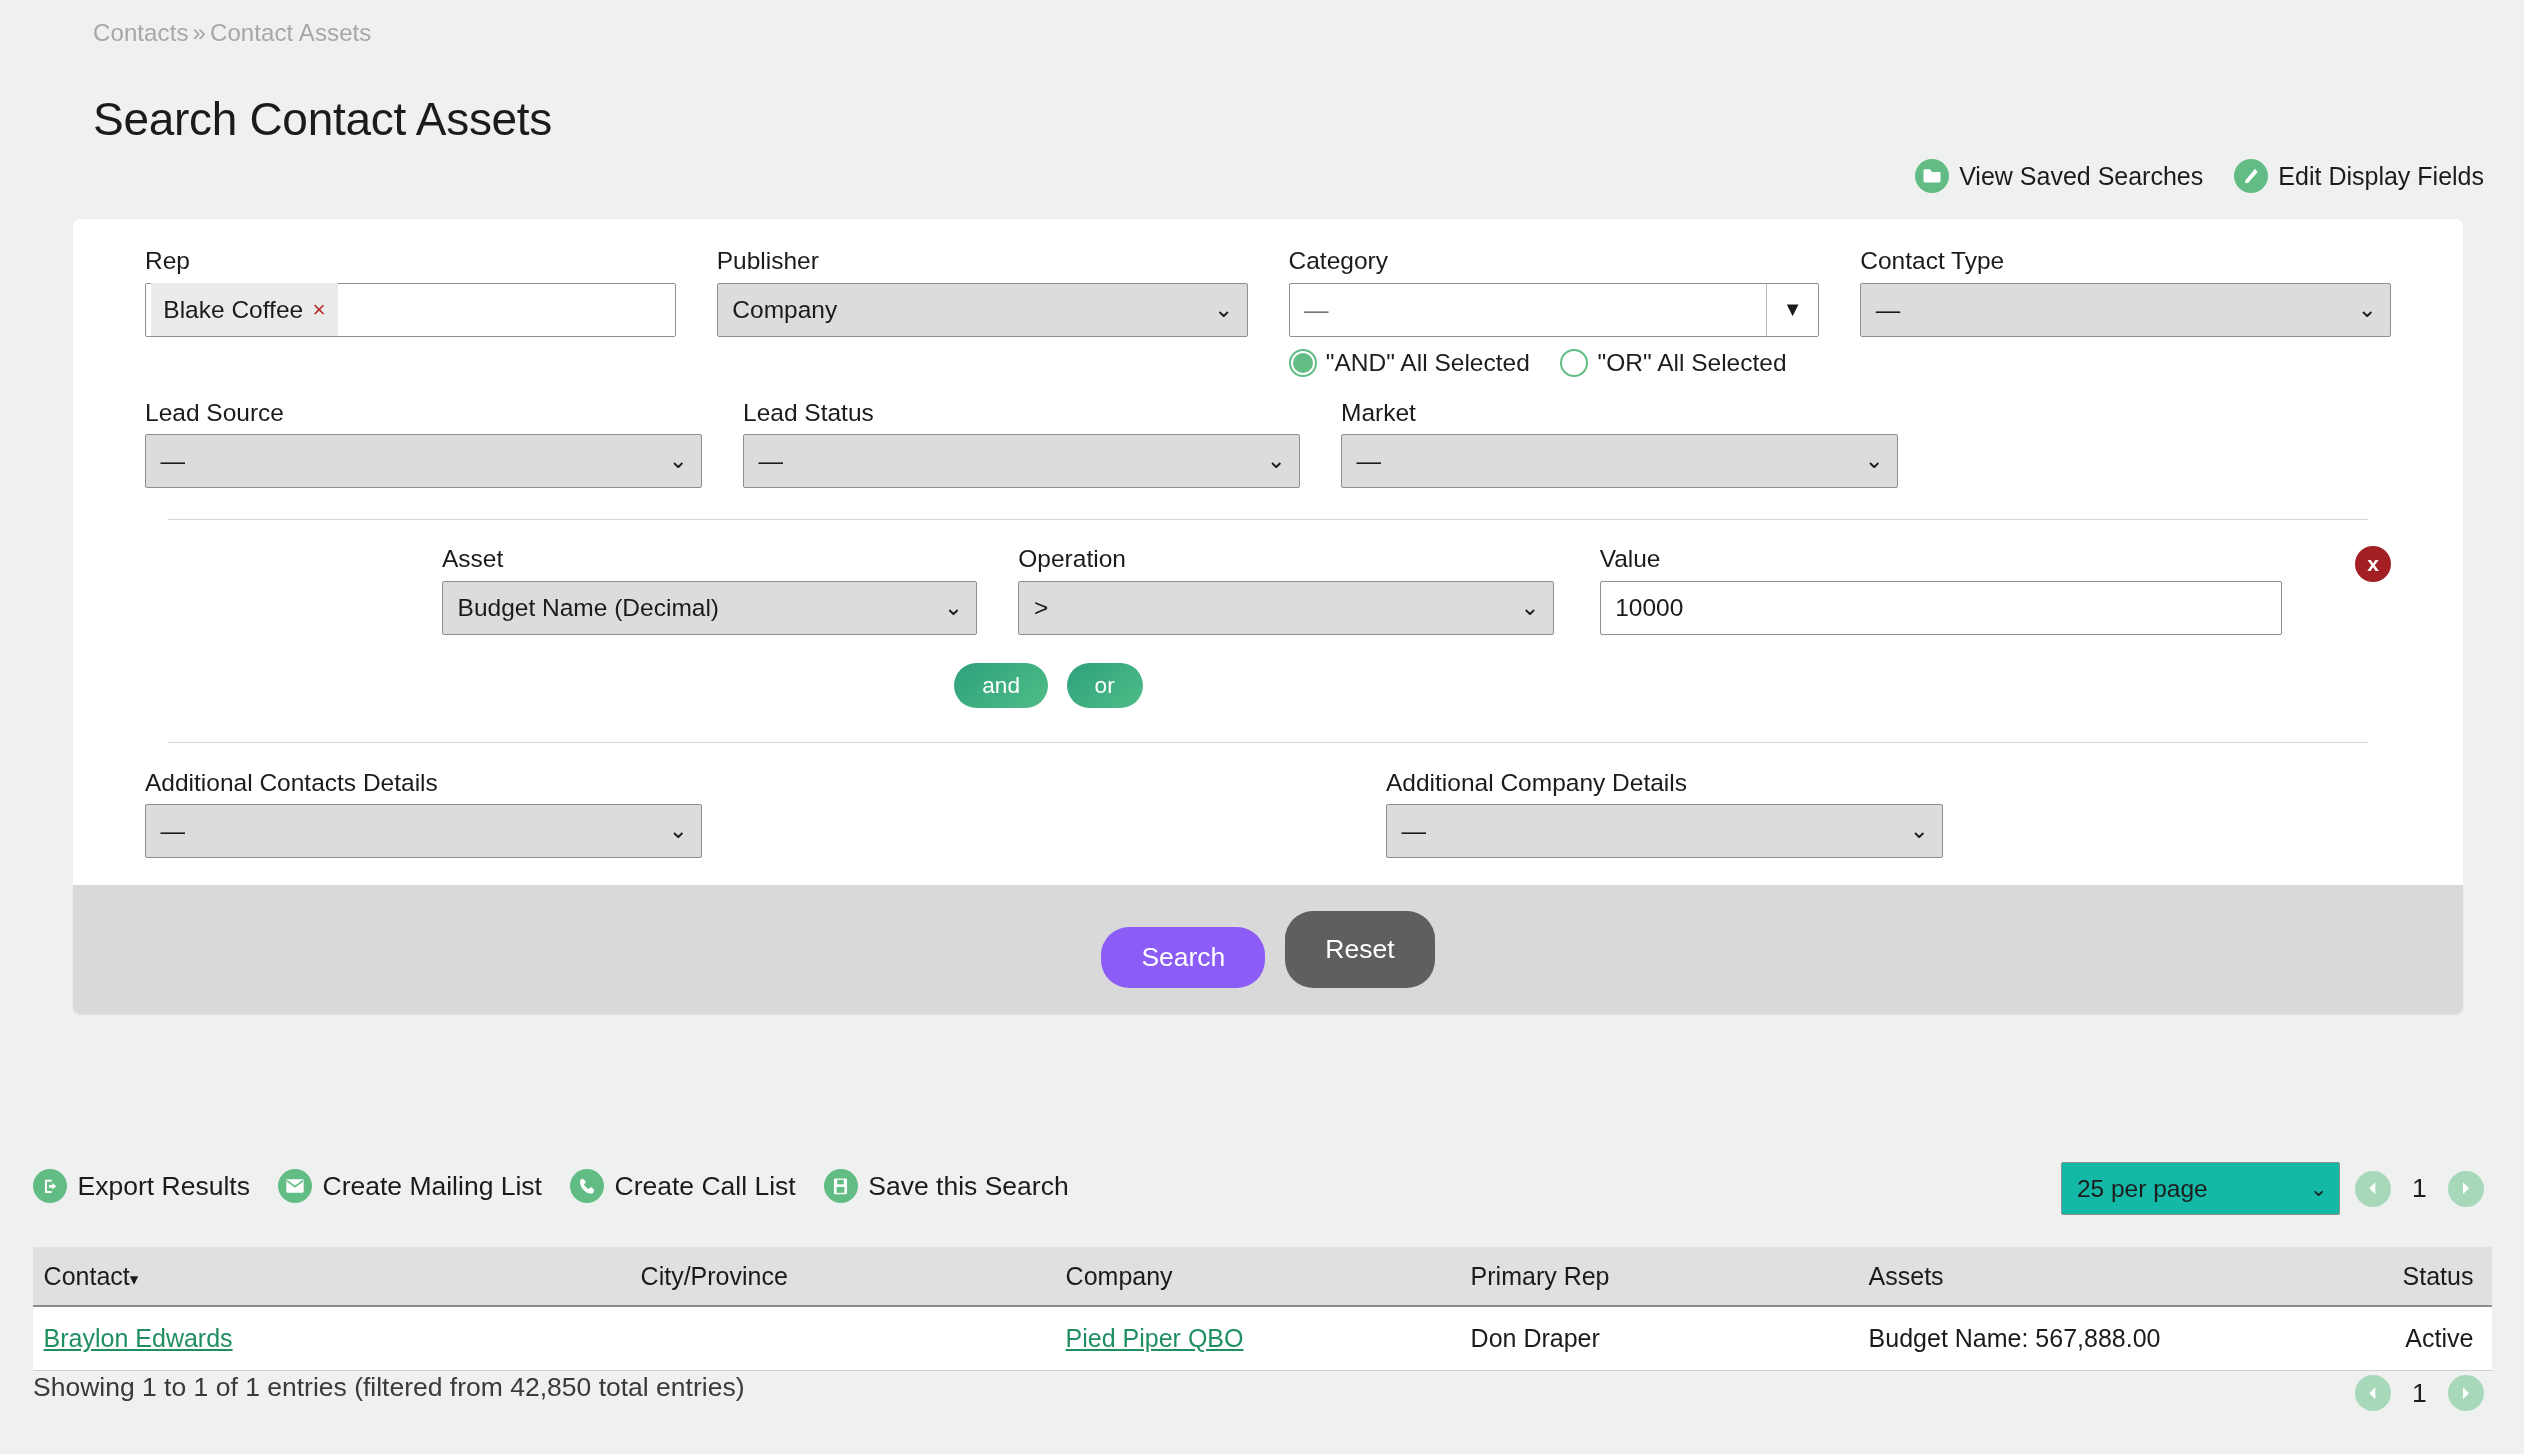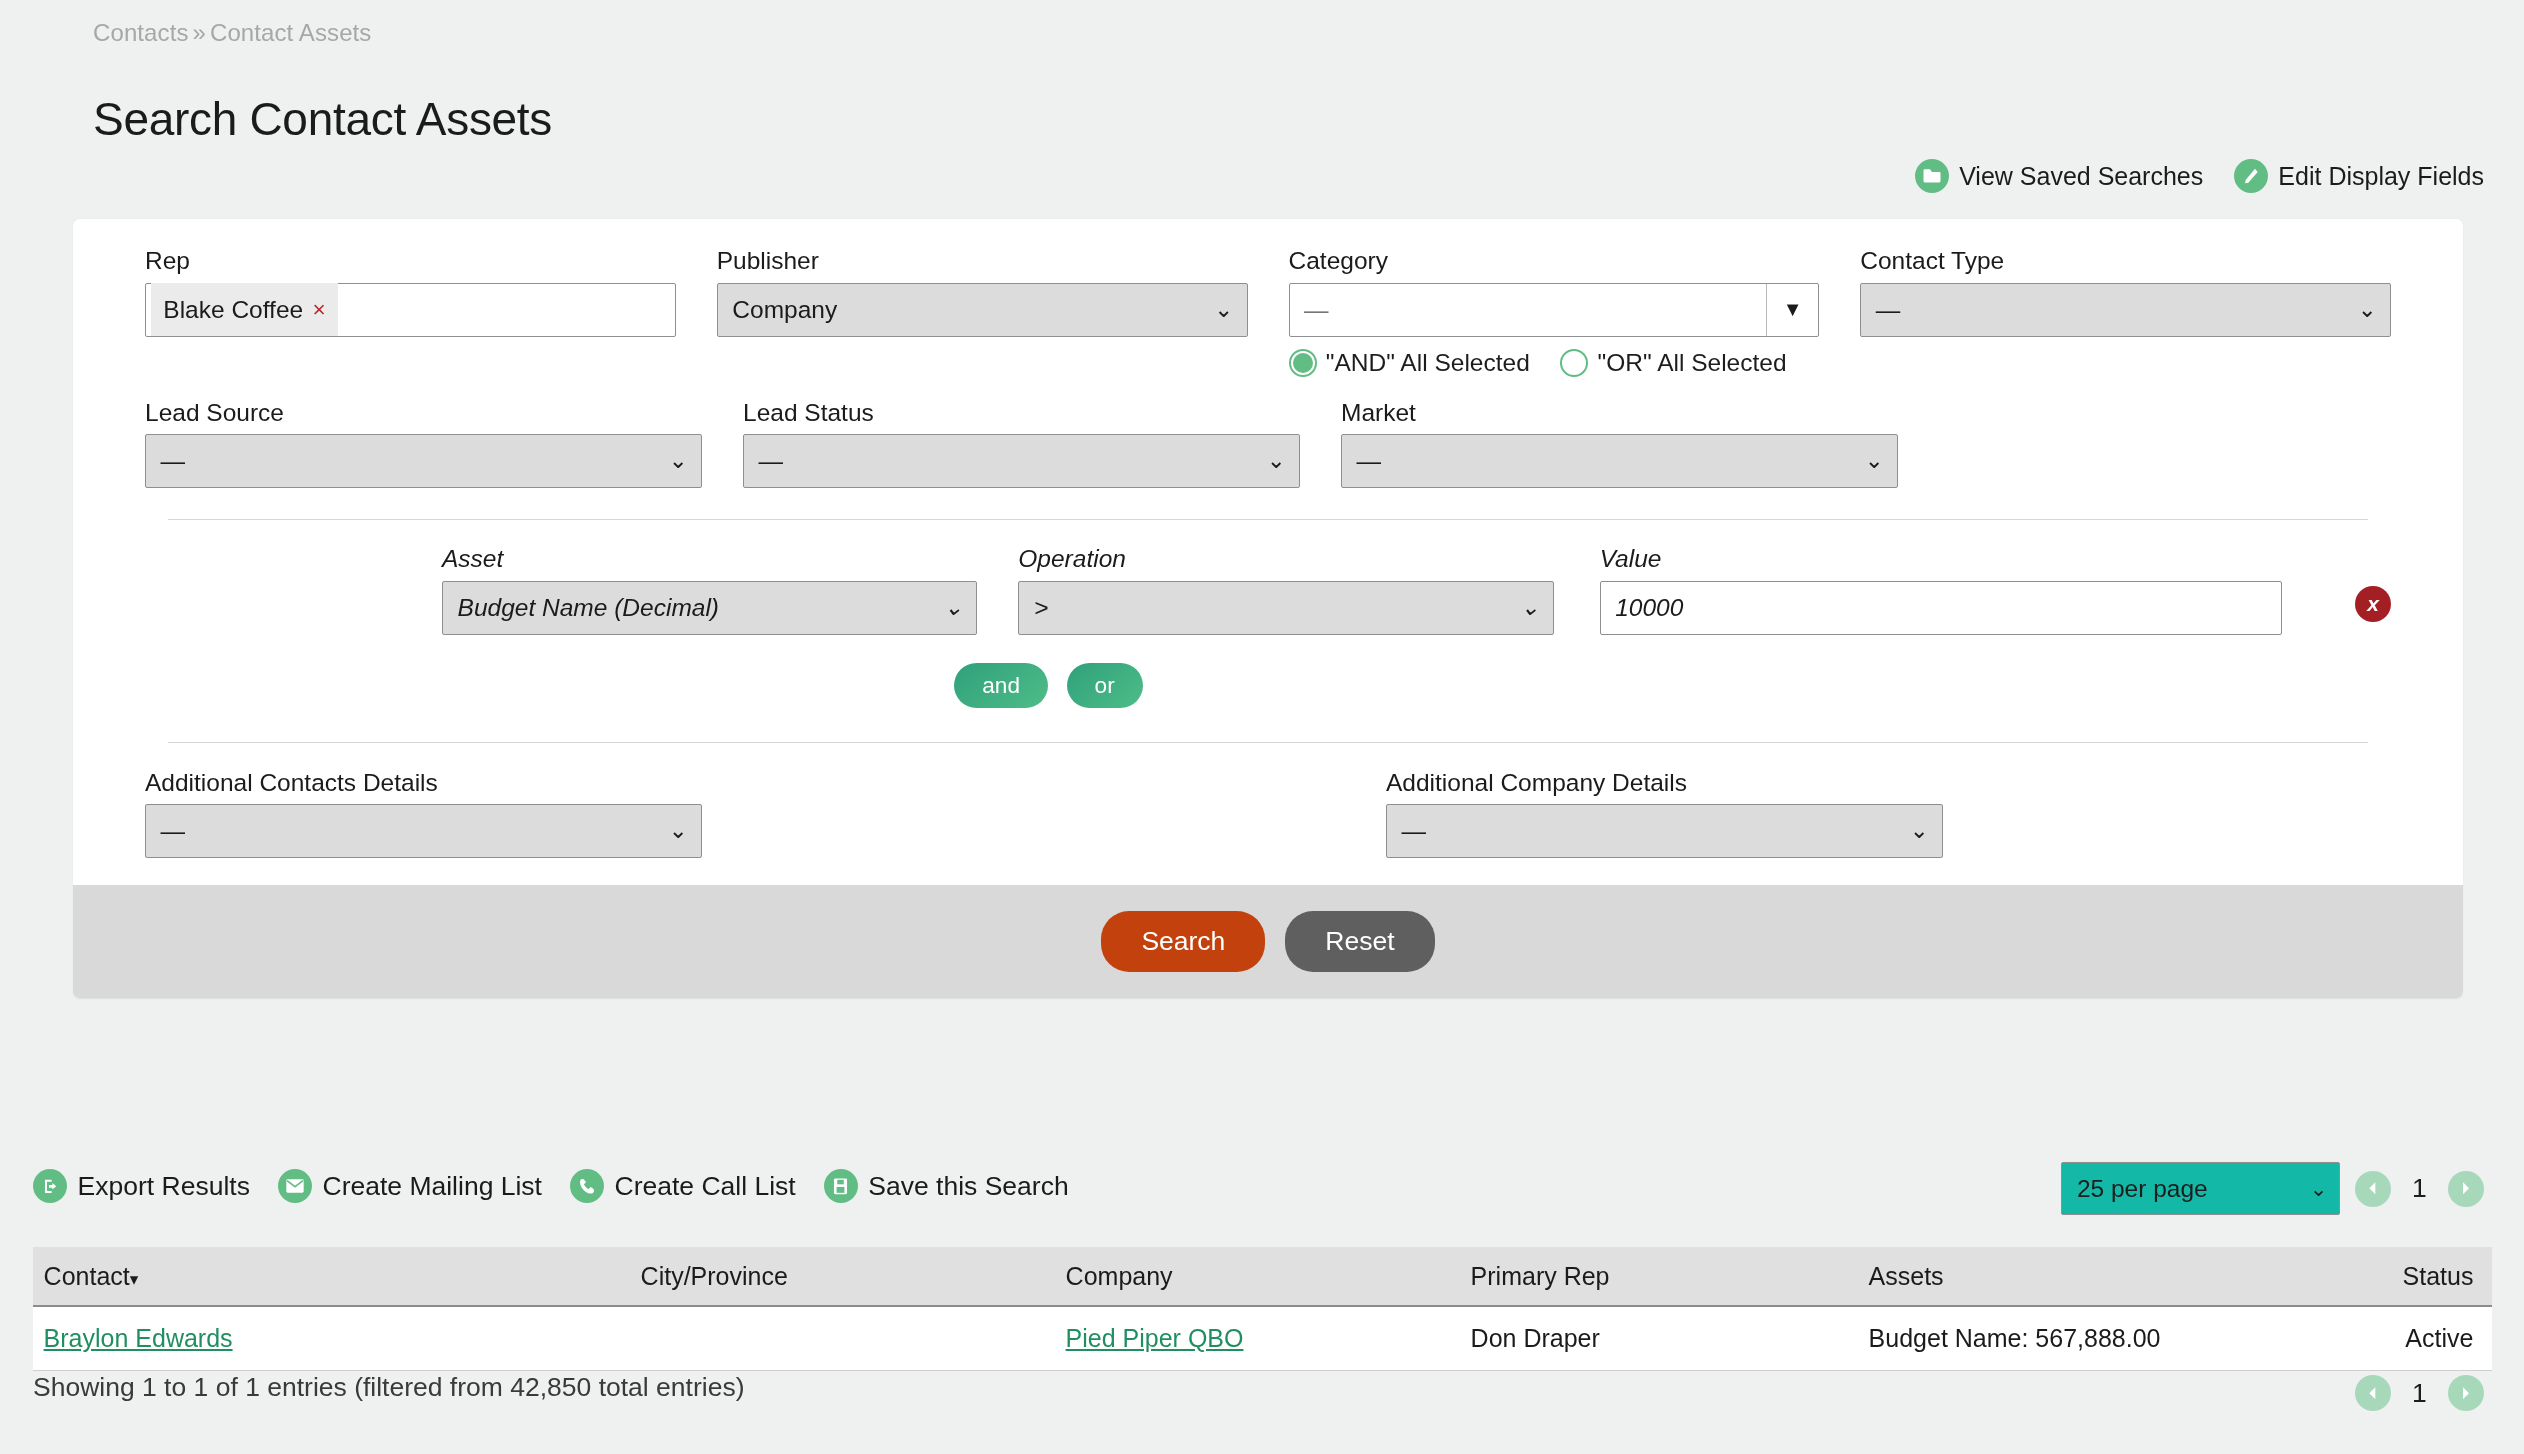--- a/index.html
+++ b/index.html
@@ -194,23 +194,22 @@
 
   .hr {
     border: 0;
     border-top: 0.7px solid #d6d6d6;
     margin: 30.5px 22.6px 0 22.6px;
   }
 
   
   .criteria {
     display: flex;
-    align-items: flex-end;
+    align-items: flex-start;
     padding-top: 26.5px;
-    font-style: italic;
   }
   .crit-asset   { width: 557px; margin-left: 297px; }
   .crit-op      { width: 557px; margin-left: 41px; }
   .crit-val     { width: 710px; margin-left: 46px; }
   .crit-del     { margin-left: 73px; padding-bottom: 13.3px; }
 
   .del-btn {
     width: 36px; height: 36px;
     border-radius: 50%;
     background: #a41f23;
@@ -249,21 +248,21 @@
   }
   .btn {
     border: 0;
     border-radius: 28px;
     font-family: "Liberation Sans", sans-serif;
     font-size: 26.5px;
     padding: 14.6px 40px;
     cursor: pointer;
     color: #fff;
   }
-  .btn-search { background: #c2410c; }
+  .btn-search { background: #8b5cf6; margin-top: 16px; }
   .btn-reset  { background: #5f5f5f; }
 
   
   .results-actions {
     position: absolute;
     left: 33px;
     top: 1169px;
     display: flex;
     align-items: center;
     gap: 28px;

